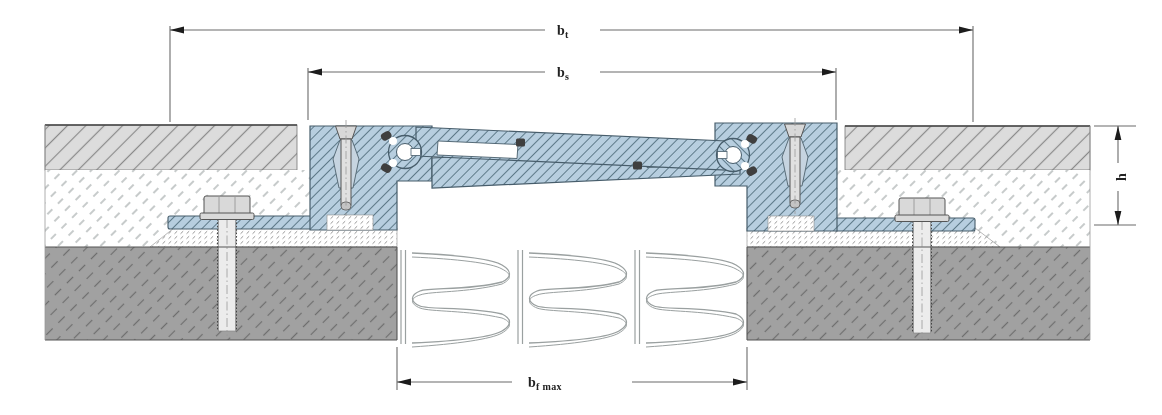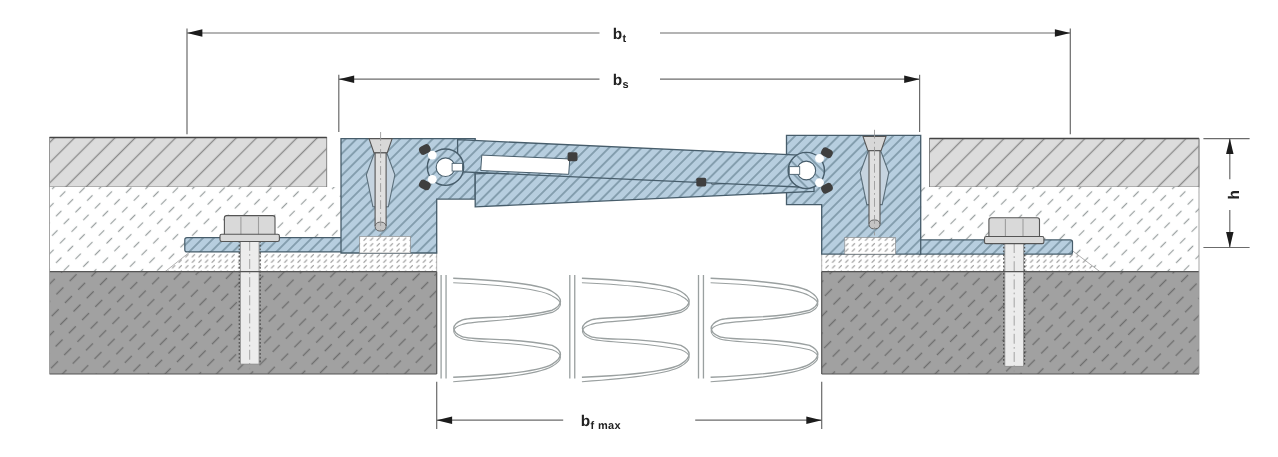--- a/index.html
+++ b/index.html
@@ -1,18 +1,18 @@
 <!DOCTYPE html>
 <html><head>
 <meta charset="utf-8">
 <style>
   html,body{margin:0;padding:0;background:#fff;}
   .stage{
     width:1162px;height:415px;position:relative;background:#ffffff;
-    font-family:Liberation Sans, sans-serif;overflow:hidden;
+    font-family:Liberation Serif, serif;overflow:hidden;
   }
   svg{display:block;}
   text{fill:#222;}
   .dimtxt{font-size:14px;font-weight:bold;letter-spacing:.3px;}
   .dimsub{font-size:10px;font-weight:bold;}
 </style>
 </head>
 <body>
 
 <div class="stage">

